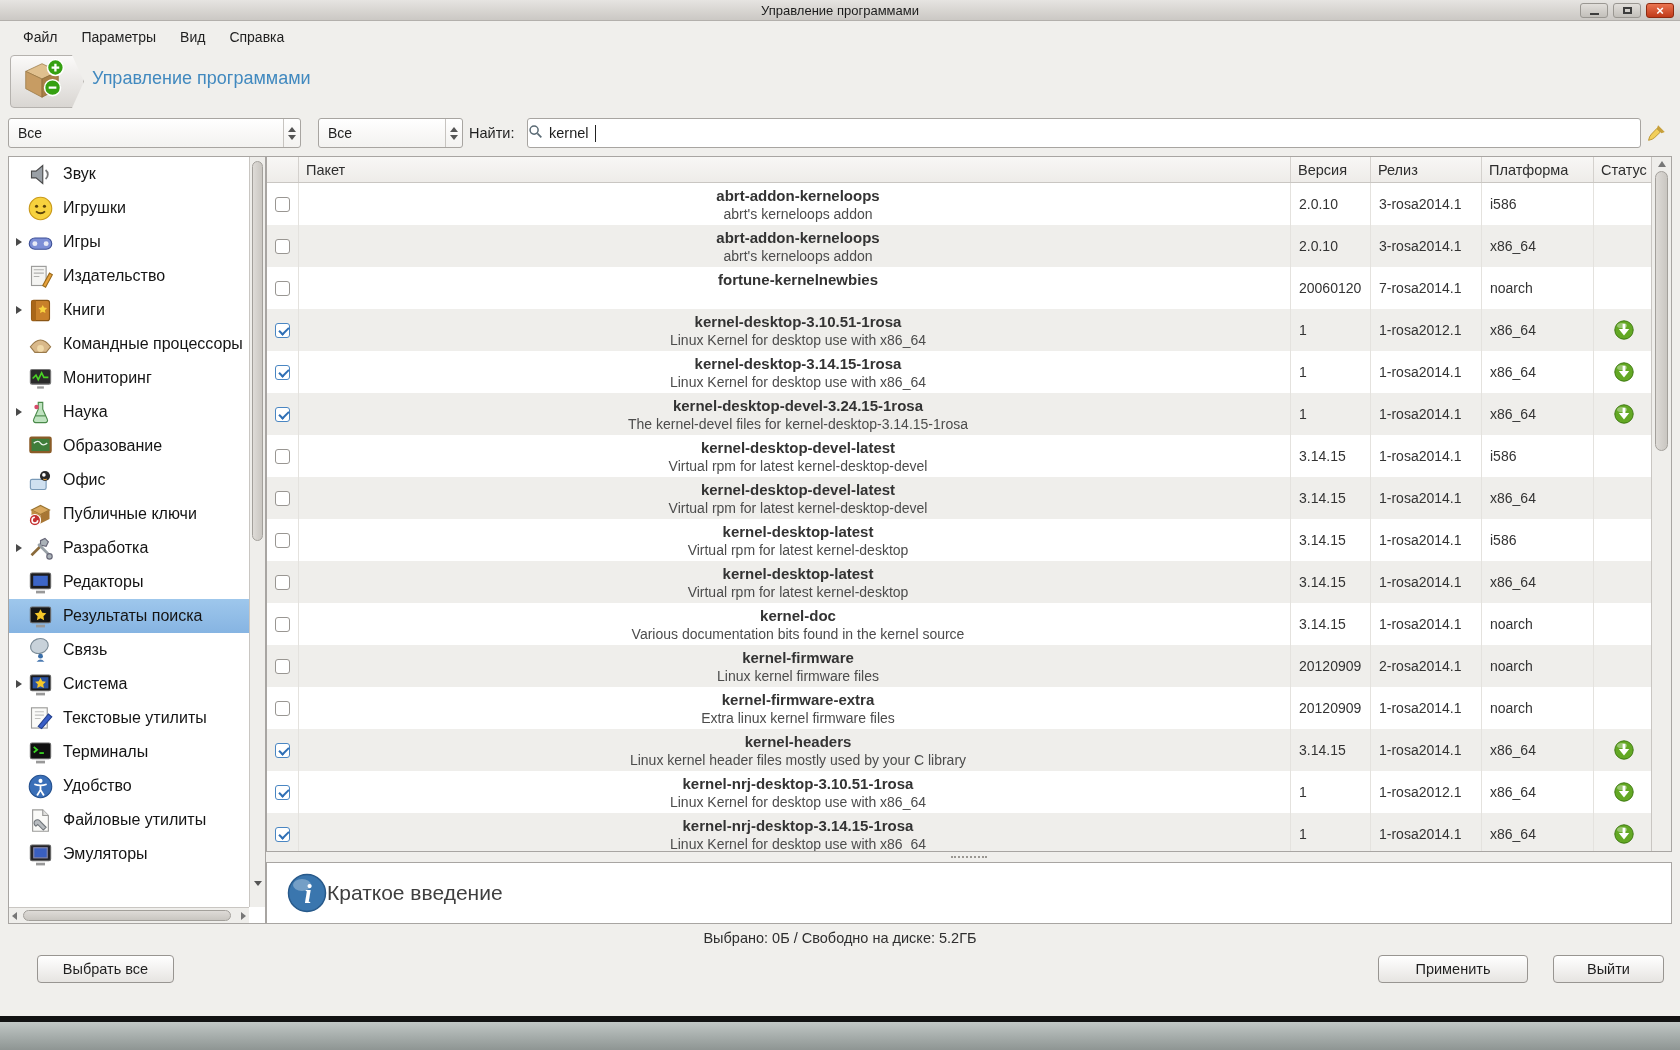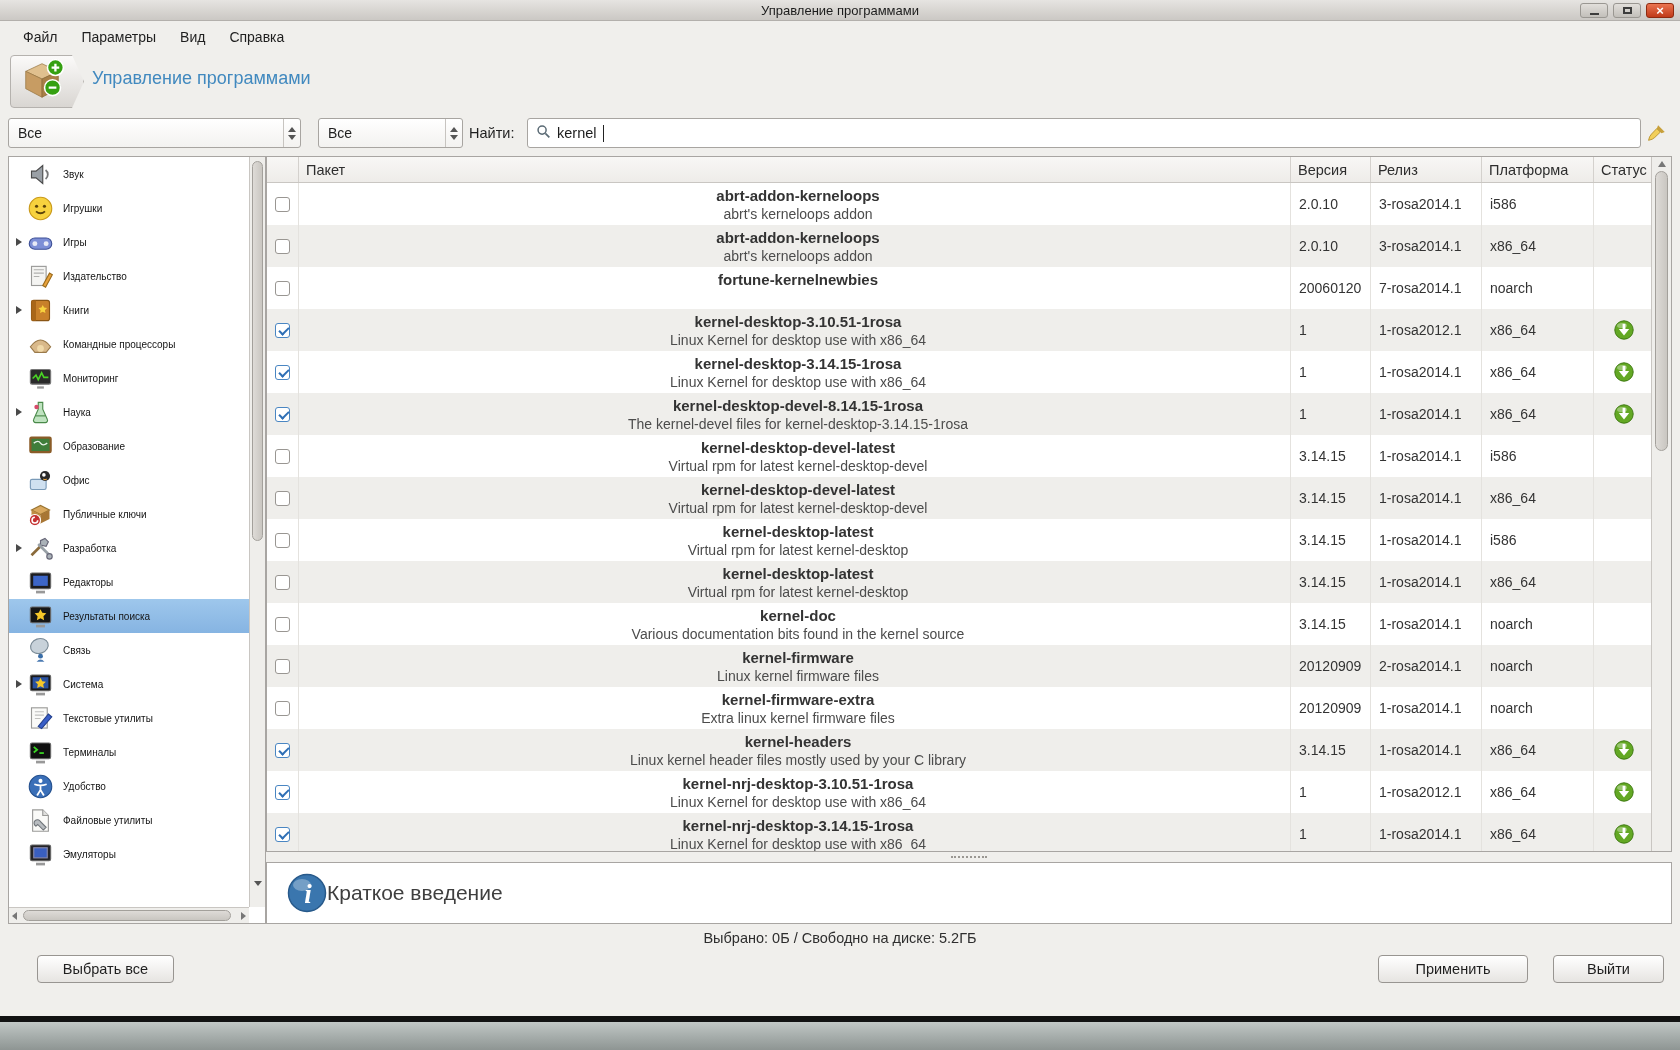--- a/index.html
+++ b/index.html
@@ -38,37 +38,37 @@
   .filterbar { position:absolute; left:0; top:111px; width:1680px; height:44px; }
   .select { position:absolute; top:7px; height:30px; background:linear-gradient(#ffffff,#f3f2f0);
     border:1px solid #a8a5a1; border-radius:3px; display:flex; align-items:center;
     font-size:14px; color:#1f1f1f; padding-left:9px; }
   .select .spin { position:absolute; right:0; top:0; bottom:0; width:17px; border-left:1px solid #c7c4c0;
     display:flex; flex-direction:column; align-items:center; justify-content:center; gap:3px; }
   .tri-up { width:0; height:0; border-left:4px solid transparent; border-right:4px solid transparent; border-bottom:5px solid #555; }
   .tri-dn { width:0; height:0; border-left:4px solid transparent; border-right:4px solid transparent; border-top:5px solid #555; }
   .search-label { position:absolute; left:469px; top:14px; font-size:14.5px; color:#1f1f1f; }
   .search-field { position:absolute; left:527px; top:7px; width:1114px; height:30px; background:#fff;
-    border:1px solid #a8a5a1; border-radius:3px; display:flex; align-items:center; padding-left:8px; gap:6px; }
+    border:1px solid #a8a5a1; border-radius:3px; display:flex; align-items:center; padding-left:0; gap:6px; }
   .search-field svg { width:15px; height:15px; }
   .search-text { font-size:14.5px; color:#1c1c1c; }
   .caret { width:1px; height:17px; background:#222; }
   .clear-btn { position:absolute; left:1647px; top:12px; width:20px; height:20px; }
 
   
   .sidebar { position:absolute; left:8px; top:156px; width:258px; height:768px;
     background:#fff; border:1px solid #a8a5a2; }
   .sb-list { position:absolute; left:0; top:0; width:240px; height:750px; overflow:hidden; }
   .sb-item { height:34px; display:flex; align-items:center; padding-left:4px; }
   .sb-item.selected { background:linear-gradient(#9ec7ec,#86b4e2); }
   .sb-expander { width:12px; display:flex; justify-content:center; }
   .sb-expander i { width:0; height:0; border-left:6px solid #4a4a4a; border-top:4px solid transparent; border-bottom:4px solid transparent; }
   .sb-icon { width:27px; height:27px; margin-left:2px; }
   .sb-icon svg { width:27px; height:27px; }
-  .sb-label { font-size:10px; color:#141414; margin-left:9px; white-space:nowrap; }
+  .sb-label { font-size:16px; color:#141414; margin-left:9px; white-space:nowrap; }
   .sb-vscroll { position:absolute; right:0; top:0; width:16px; height:750px; background:#efeeeb; border-left:1px solid #c9c6c2; }
   .sb-vthumb { position:absolute; left:2px; top:4px; width:11px; height:380px; background:linear-gradient(90deg,#dedbd7,#c9c6c1); border:1px solid #a3a09b; border-radius:6px; }
   .sb-varrow { position:absolute; left:4px; bottom:3px; }
   .sb-hscroll { position:absolute; left:0; bottom:0; height:16px; width:240px; background:#efeeeb; border-top:1px solid #c9c6c2;
     display:flex; align-items:center; }
   .sb-hthumb { position:absolute; left:14px; top:2px; width:208px; height:11px; background:linear-gradient(#dedbd7,#c9c6c1); border:1px solid #a3a09b; border-radius:6px; }
   .h-arrow-l { position:absolute; left:3px; width:0; height:0; border-top:4px solid transparent; border-bottom:4px solid transparent; border-right:5px solid #777; }
   .h-arrow-r { position:absolute; right:3px; width:0; height:0; border-top:4px solid transparent; border-bottom:4px solid transparent; border-left:5px solid #777; }
 
   
@@ -544,21 +544,21 @@
                 <path d="M4.8 9 15.2 9 10 15.4z" fill="#fff"></path>
               </svg>
             </span>
           </div>
     </div>
         <div class="trow">
       <div class="cell c-check">
             <span class="checkbox checked"></span>
           </div>
       <div class="cell c-name">
-        <div class="pkg-name">kernel-desktop-devel-8.14.15-1rosa</div>
+        <div class="pkg-name">kernel-desktop-devel-3.24.15-1rosa</div>
         <div class="pkg-desc">The kernel-devel files for kernel-desktop-3.14.15-1rosa</div>
       </div>
       <div class="cell c-val">1</div>
       <div class="cell c-val">1-rosa2014.1</div>
       <div class="cell c-val">x86_64</div>
       <div class="cell c-stat" style="border-right:none;">
             <span class="status-icon">
               <svg viewBox="0 0 20 20">
                 <circle cx="10" cy="10" r="9.2" fill="#63a824" stroke="#3f7a12"></circle>
                 <ellipse cx="8" cy="5.5" rx="5" ry="2.6" fill="rgba(255,255,255,0.35)"></ellipse>

